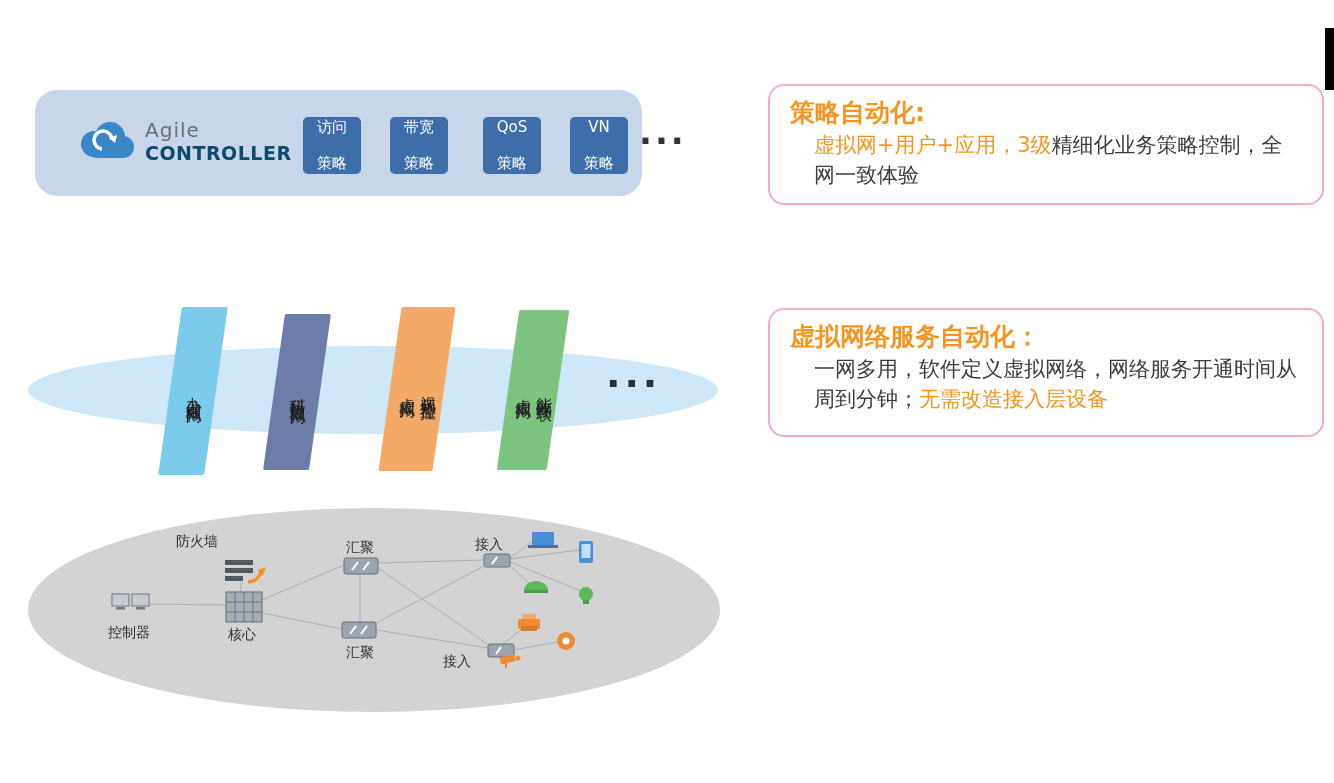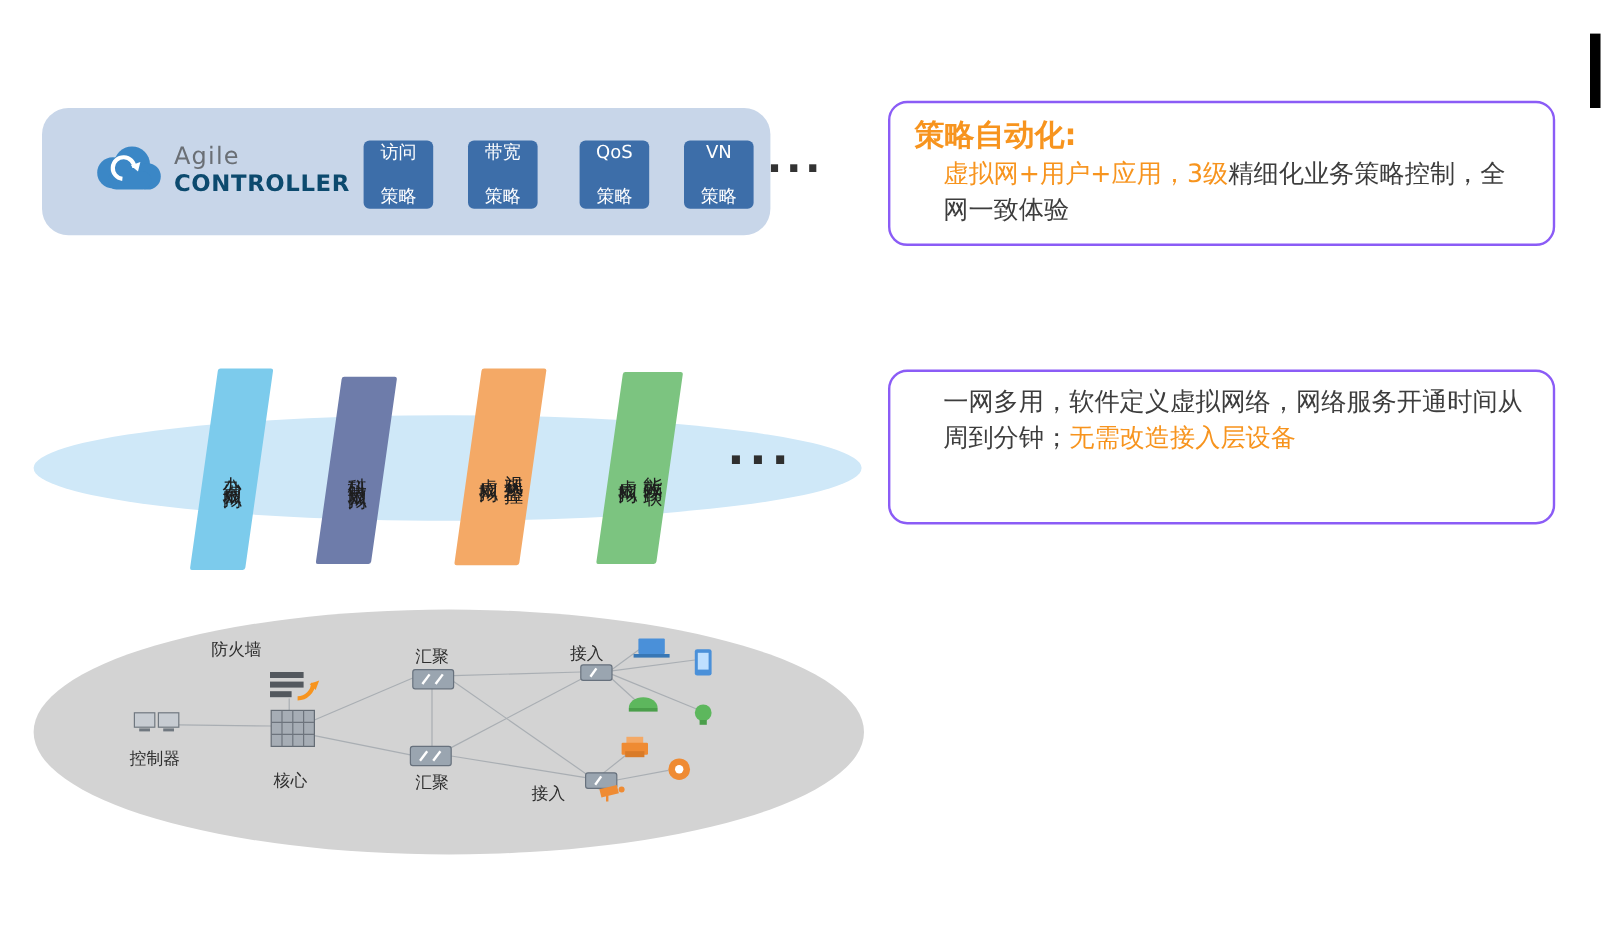--- a/index.html
+++ b/index.html
@@ -41,29 +41,29 @@
   .mid-dots { position:absolute; left:606px; top:352px; font-size:38px; font-weight:bold;
               color:#2f2f2f; letter-spacing:4px; }
 
   
   .bottom-ellipse { position:absolute; left:28px; top:508px; width:692px; height:204px;
                     background:#d3d3d3; border-radius:50%; }
   .topo-svg { position:absolute; left:30px; top:508px; width:690px; height:204px; }
   .topo-label { position:absolute; font-size:14px; font-weight:400; color:#2e2e2e; }
   .lbl-firewall { left:176px; top:533px; }
   .lbl-controller { left:108px; top:624px; }
-  .lbl-core { left:228px; top:626px;margin-top:16px; }
+  .lbl-core { left:228px; top:626px; }
   .lbl-agg-top { left:346px; top:539px; }
   .lbl-agg-bottom { left:346px; top:644px; }
   .lbl-access-top { left:475px; top:536px; }
   .lbl-access-bottom { left:443px; top:653px; }
 
   
-  .callout { position:absolute; left:740px; width:556px; background:#fff;
-             border:2px solid #8b5cf6; border-radius:16px; padding:10px 20px 12px; }
+  .callout { position:absolute; left:768px; width:556px; background:#fff;
+             border:2px solid #f9a8d4; border-radius:16px; padding:10px 20px 12px; }
   .c1 { top:84px; min-height:121px; }
   .c2 { top:308px; min-height:129px; }
   .c3 { top:543px; min-height:120px; }
   .callout-title { font-size:25px; font-weight:bold; color:#f7941e; line-height:1.35; }
   .callout-body { font-size:21px; color:#3d3d3d; line-height:1.45;margin-left:24px; }
   .seg-orange { color:#f7941e; }
   .seg-dark { color:#3d3d3d; }
 </style>
 </head>
 <body>
@@ -247,19 +247,20 @@
   <div class="topo-label lbl-access-bottom">接入</div>
 
   <div class="callout c1">
     <div class="callout-title">策略自动化:</div>
     <div class="callout-body">
       <span class="seg-orange">虚拟网+用户+应用，3级</span><span class="seg-dark">精细化业务策略控制，全网一致体验</span>
     </div>
   </div>
 
   <div class="callout c2">
+    <div class="callout-title">虚拟网络服务自动化：</div>
     <div class="callout-body">
       <span class="seg-dark">一网多用，软件定义虚拟网络，网络服务开通时间从周到分钟；</span><span class="seg-orange">无需改造接入层设备</span>
     </div>
   </div>
 
 
 </div>
 
 </body></html>

